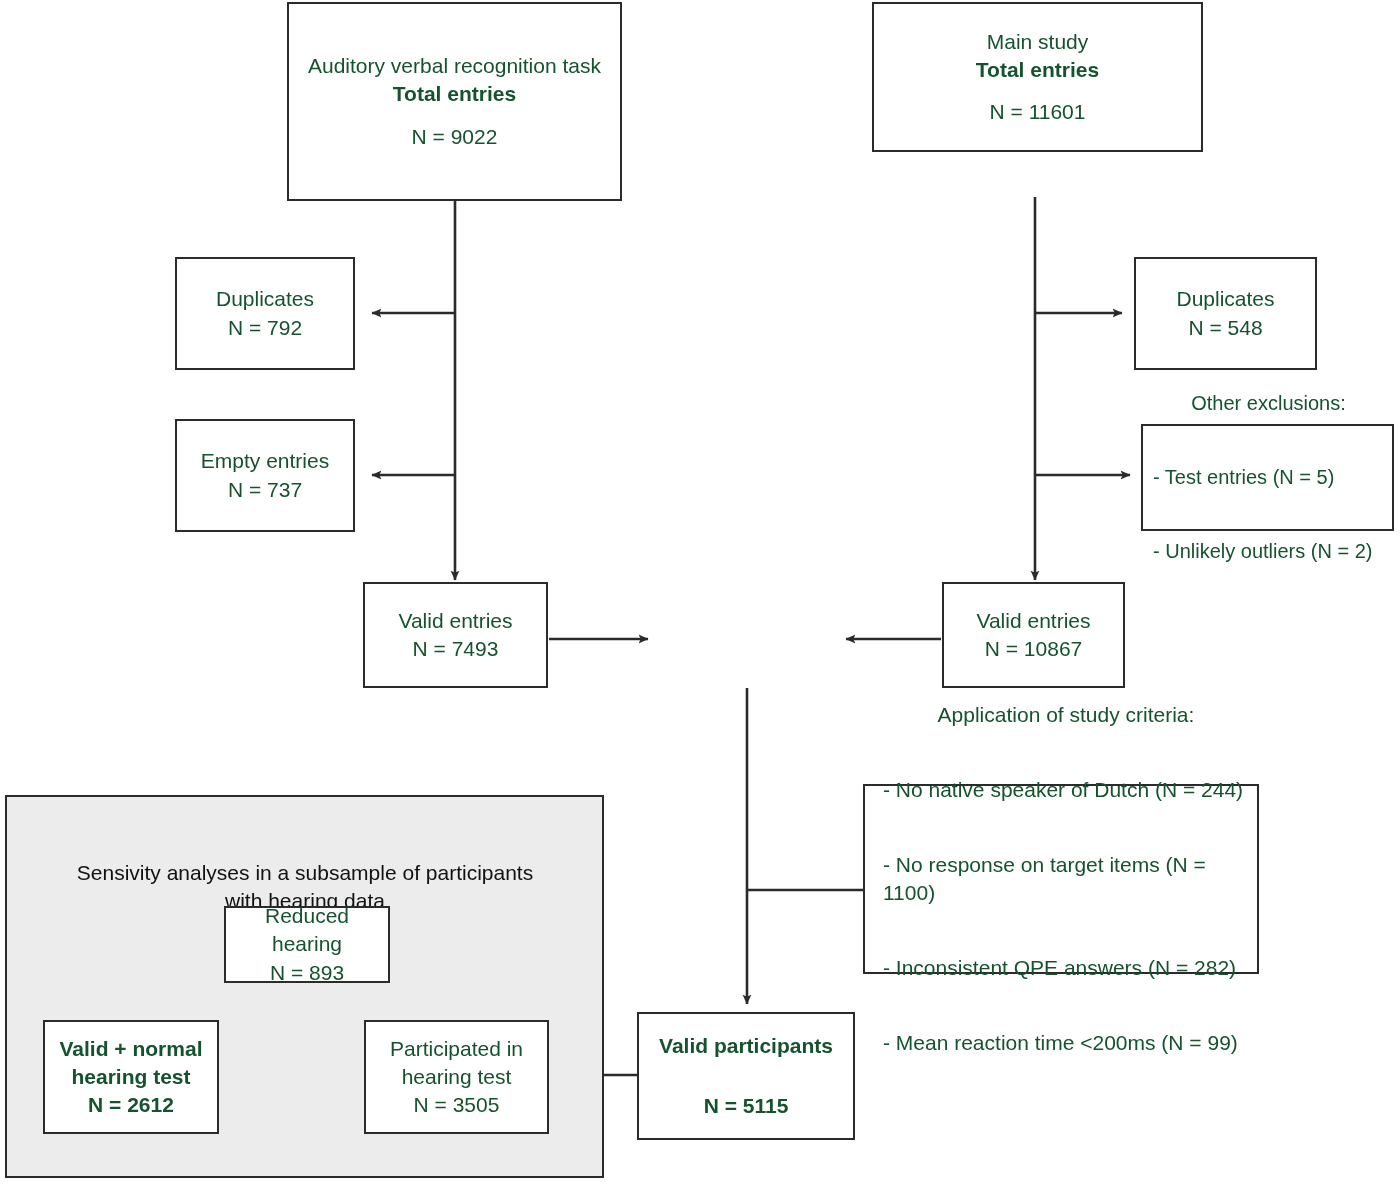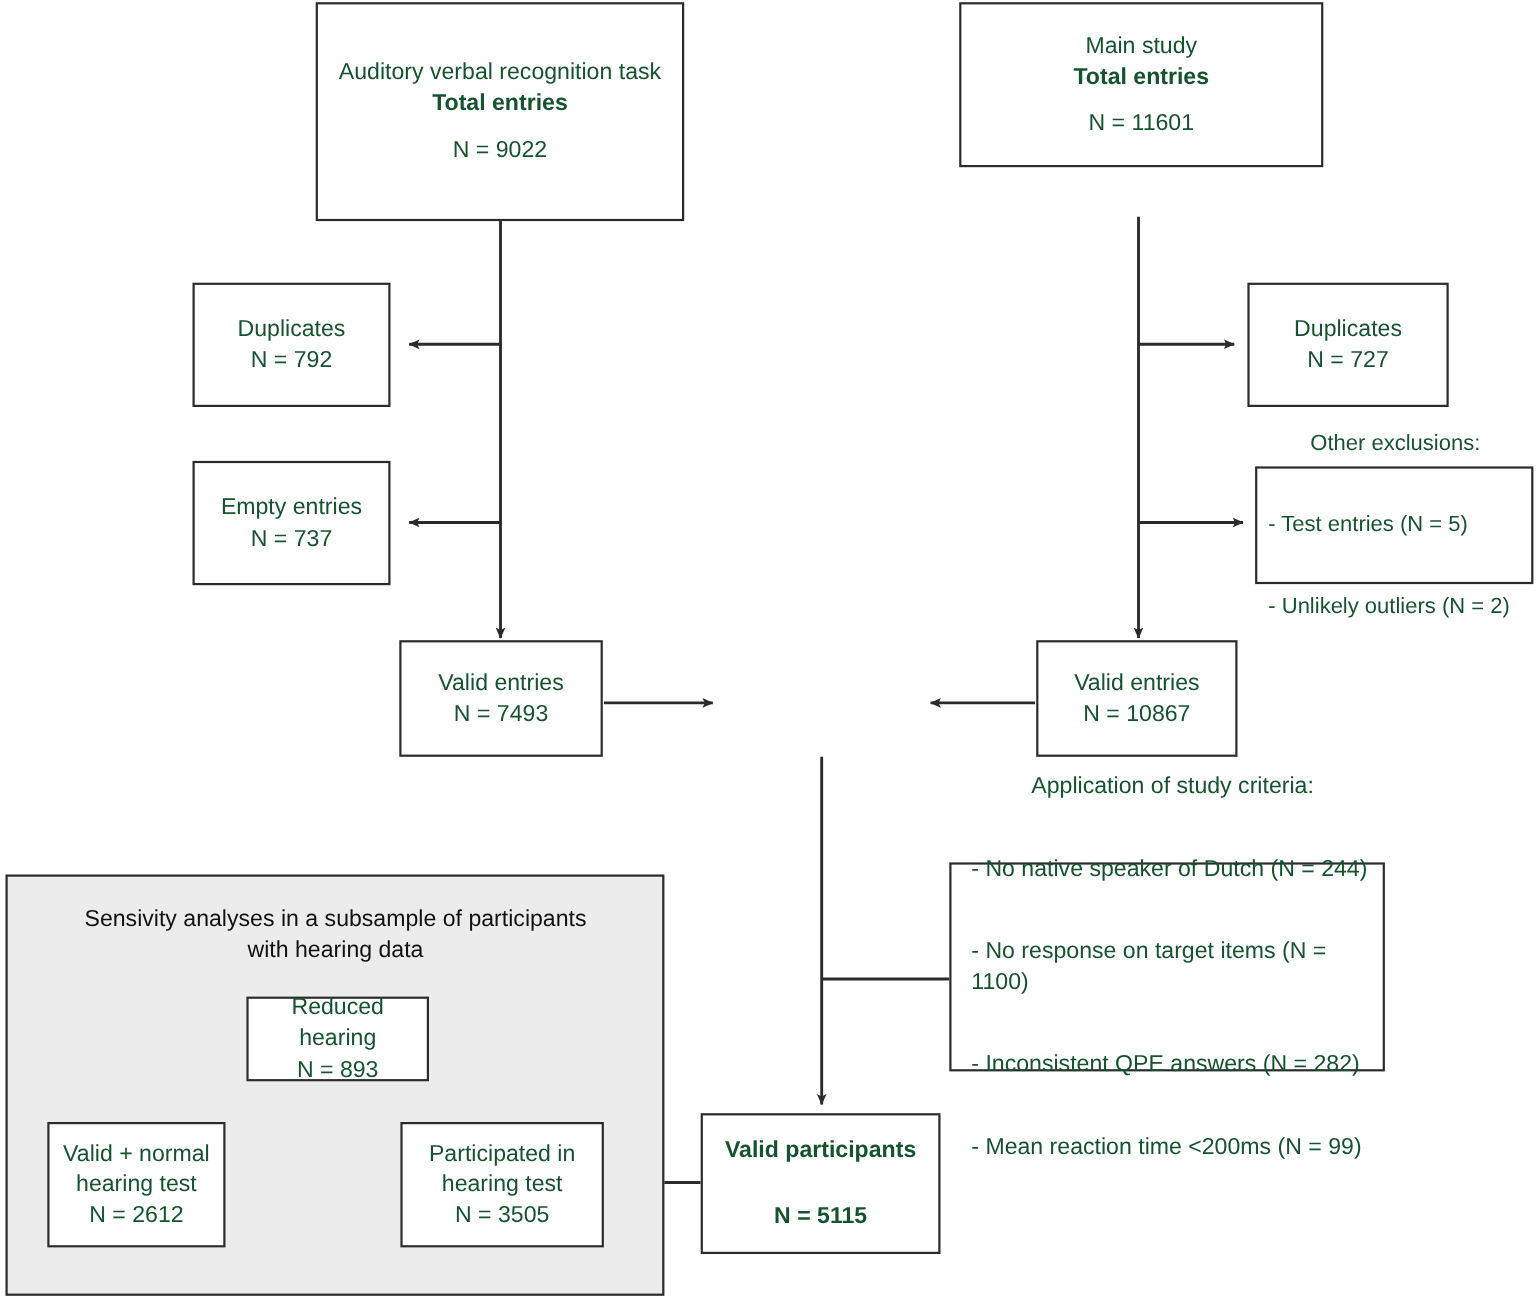--- a/index.html
+++ b/index.html
@@ -29,20 +29,21 @@
     border: 2px solid #2b2b2b;
     box-sizing: border-box;
   }
   .panel-title {
     position: absolute;
     text-align: center;
     font-size: 21px;
     color: #111111;
     line-height: 1.32;
     white-space: pre-line;
+    margin-top: 37px;
   }
   .node {
     position: absolute;
     box-sizing: border-box;
     background: #ffffff;
     border: 2px solid #2b2b2b;
     display: flex;
     flex-direction: column;
     align-items: center;
     justify-content: center;
@@ -131,21 +132,21 @@
     <span class="line">N = 792</span>
   </div>
 
   <div class="node" style="left:175px; top:419px; width:180px; height:113px;">
     <span class="line">Empty entries</span>
     <span class="line">N = 737</span>
   </div>
 
   <div class="node" style="left:1134px; top:257px; width:183px; height:113px;">
     <span class="line">Duplicates</span>
-    <span class="line">N = 727</span>
+    <span class="line">N = 548</span>
   </div>
 
   <div class="node left-align" style="left:1141px; top:424px; width:253px; height:107px; font-size:20px; padding-left:10px;">
     <span class="line center-head">Other exclusions:</span>
     <span class="line">- Test entries (N = 5)</span>
     <span class="line">- Unlikely outliers (N = 2)</span>
   </div>
 
   <div class="node" style="left:363px; top:582px; width:185px; height:106px;">
     <span class="line">Valid entries</span>
@@ -175,19 +176,19 @@
     <span class="line">Participated in</span>
     <span class="line">hearing test</span>
     <span class="line">N = 3505</span>
   </div>
 
   <div class="node" style="left:224px; top:906px; width:166px; height:77px;">
     <span class="line">Reduced hearing</span>
     <span class="line">N = 893</span>
   </div>
 
-  <div class="node" style="left:43px; top:1020px; width:162px; height:114px;">
+  <div class="node" style="left:43px; top:1020px; width:176px; height:114px;font-weight:bold;">
     <span class="line">Valid + normal</span>
     <span class="line">hearing test</span>
     <span class="line">N = 2612</span>
   </div>
 
 </div>
 
 </body></html>

